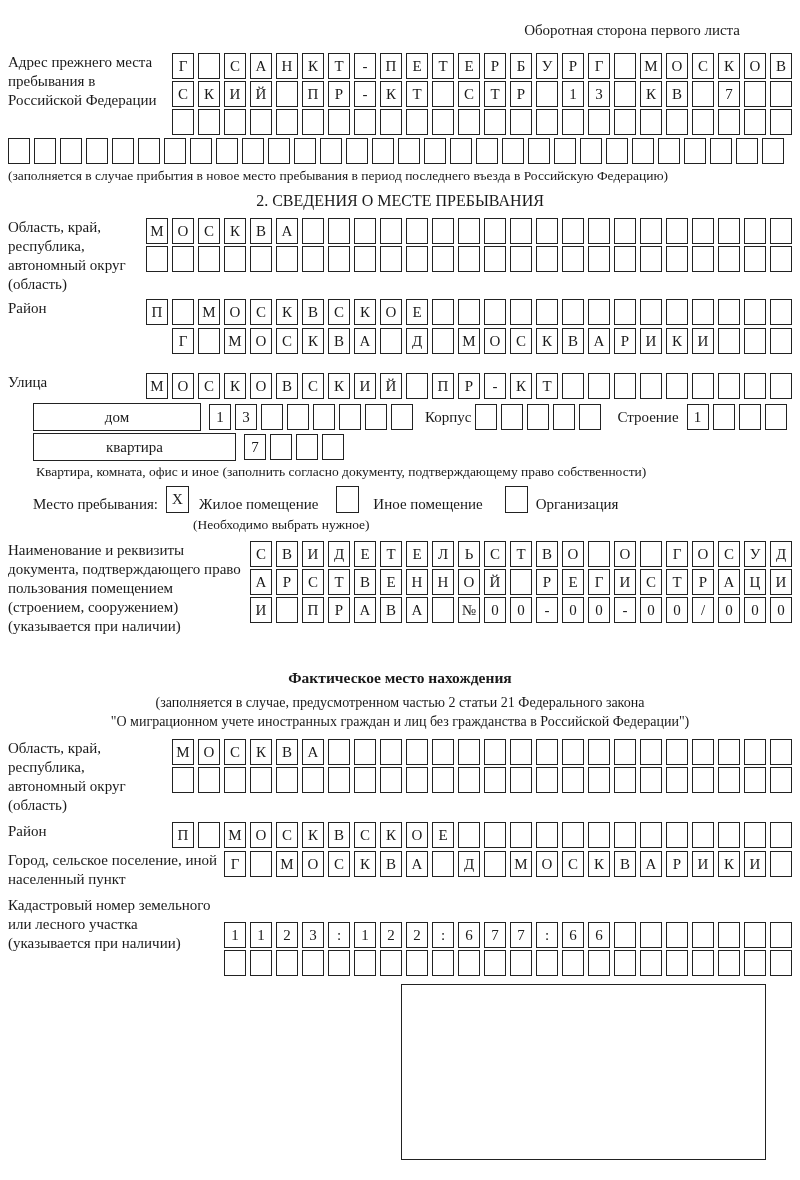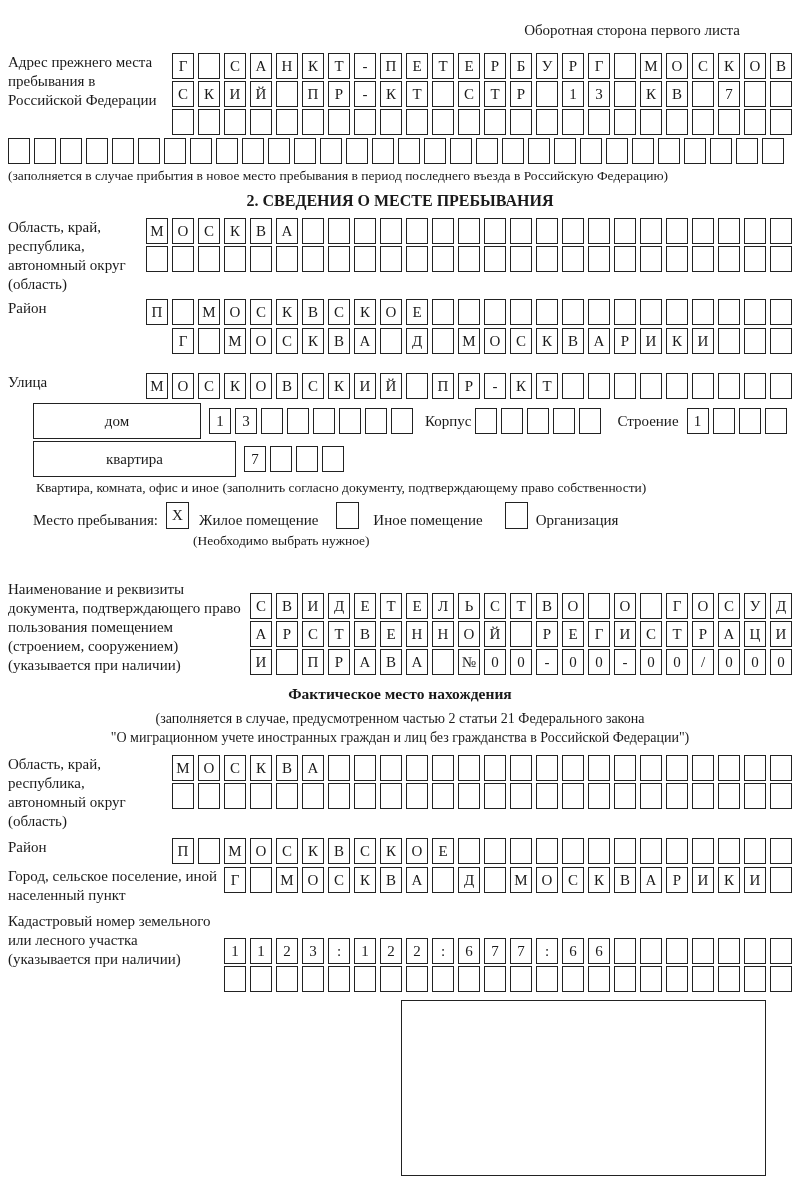--- a/index.html
+++ b/index.html
@@ -19,25 +19,25 @@
   .cellrow{display:flex;gap:4px;justify-content:flex-end;}
   .cell{
     width:22px;height:26px;box-sizing:border-box;border:1.6px solid #222;
     display:flex;align-items:center;justify-content:center;
     font-size:15px;flex:0 0 auto;background:#fff;
   }
   .fullrow{margin:2px 0 2px 0;}
 
   .caption{font-size:13.5px;text-align:left;margin:3px 0 8px 0;line-height:17px;}
   .caption-left{font-size:13.5px;text-align:left;margin:2px 0 6px 28px;line-height:17px;}
-  .sec-title{font-weight:bold;font-size:16px;text-align:center;margin:4px 0 8px 0;}
+  .sec-title{font-weight:normal;font-size:16px;text-align:center;margin:4px 0 8px 0;}
   .sub-title{font-weight:bold;font-size:15.5px;text-align:center;margin:10px 0 6px 0;}
 
   .fieldbox{
-    box-sizing:border-box;border:1.6px solid #222;height:36px;
+    box-sizing:border-box;border:1.6px solid #222;height:28px;
     display:flex;align-items:center;justify-content:center;font-size:15px;flex:0 0 auto;
   }
   .inline-row{display:flex;align-items:flex-end;margin:2px 0 2px 25px;}
   .inline-label{font-size:15px;}
 
   .chk{width:23px;height:27px;}
 
   .stamp-wrap{width:382px;margin-left:auto;margin-right:18px;text-align:center;margin-top:8px;}
   .stamp-box{width:365px;height:176px;border:1.6px solid #222;box-sizing:border-box;margin:0 auto 6px auto;background:#fff;}
 
@@ -370,21 +370,21 @@
     <span class="inline-label">Место пребывания:</span>
     <span class="cell chk" style="margin-left:8px;">X</span>
     <span class="inline-label" style="margin-left:10px;">Жилое помещение</span>
     <span class="cell chk" style="margin-left:18px;"></span>
     <span class="inline-label" style="margin-left:14px;">Иное помещение</span>
     <span class="cell chk" style="margin-left:22px;"></span>
     <span class="inline-label" style="margin-left:8px;">Организация</span>
   </div>
   <div class="caption" style="text-align:left;margin-left:185px;">(Необходимо выбрать нужное)</div>
 
-  <div class="frow" style="min-height:118px;margin-top:2px;align-items:flex-end;">
+  <div class="frow" style="min-height:118px;margin-top:2px;">
     <div class="flabel">Наименование и реквизиты документа, подтверждающего право пользования помещением (строением, сооружением) (указывается при наличии)</div>
     <div class="cellcol">
       <div class="cellrow">
           <div class="cell">С</div>
           <div class="cell">В</div>
           <div class="cell">И</div>
           <div class="cell">Д</div>
           <div class="cell">Е</div>
           <div class="cell">Т</div>
           <div class="cell">Е</div>

